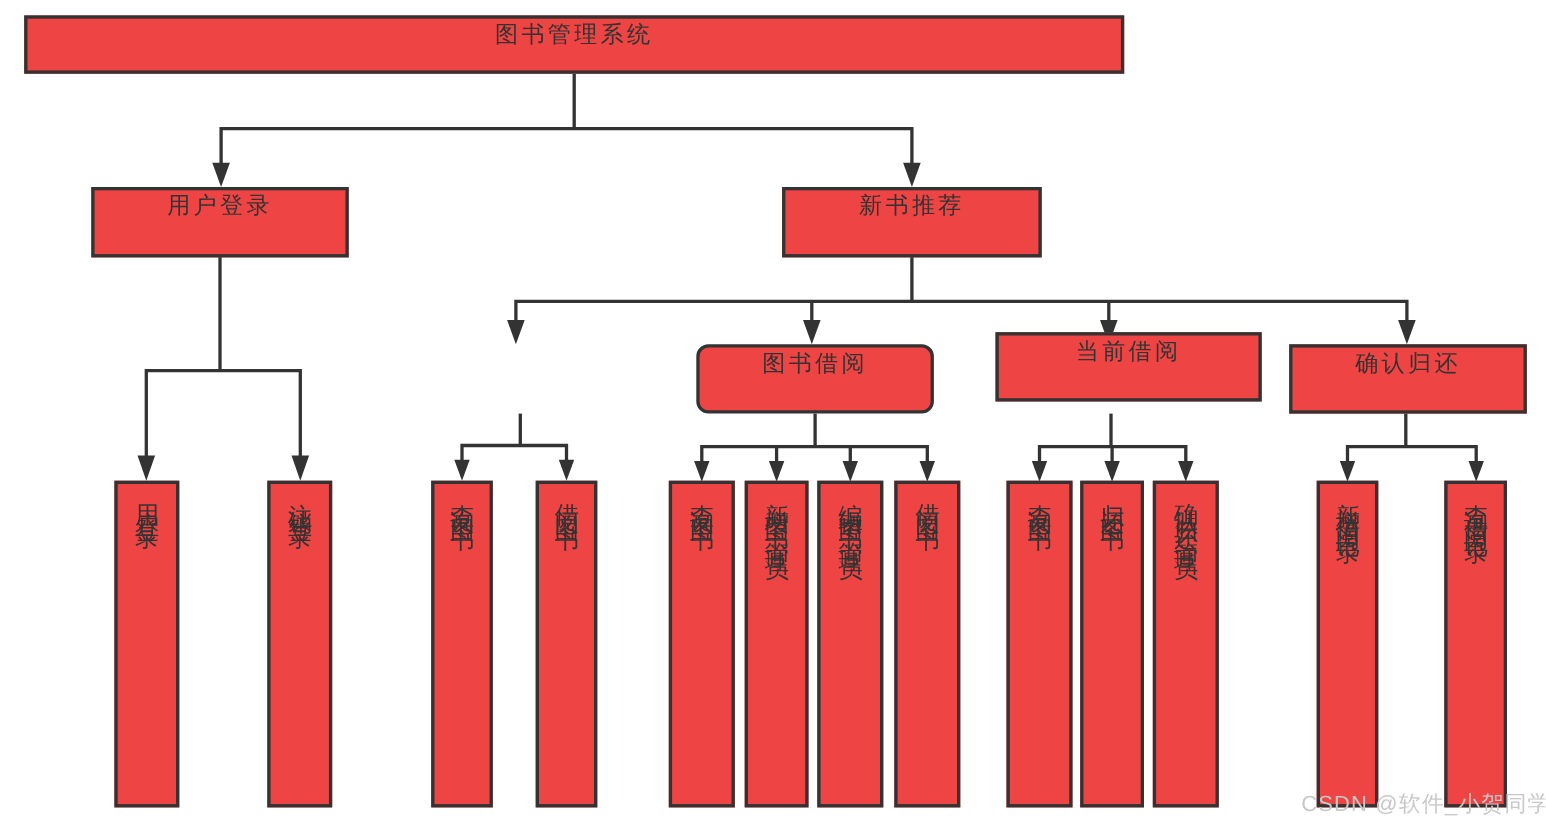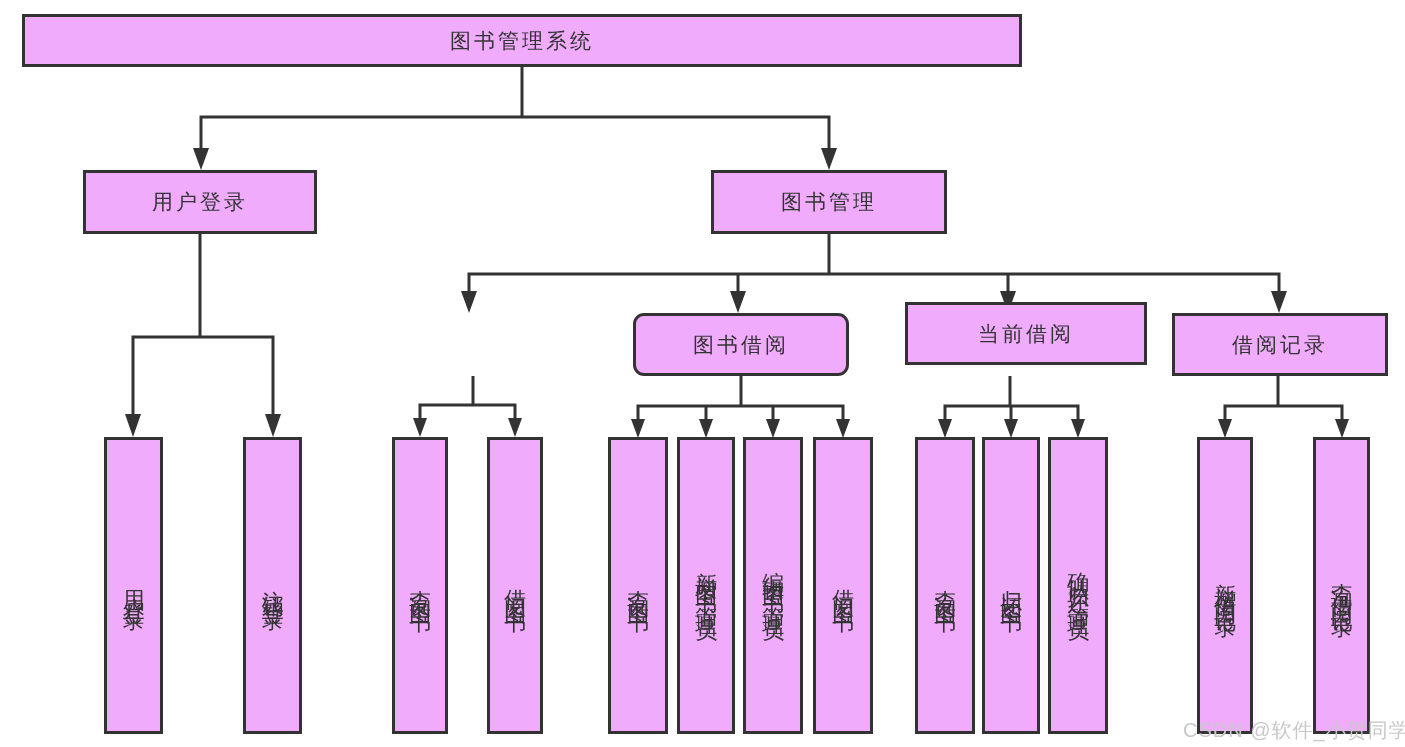--- a/index.html
+++ b/index.html
@@ -8,25 +8,24 @@
     position: relative;
     width: 1405px;
     height: 747px;
     background: #ffffff;
     font-family: "Liberation Sans", sans-serif;
     overflow: hidden;
   }
   .connectors { position: absolute; left: 0; top: 0; z-index: 1; }
   .box {
     position: absolute;
-    background: #f0abfc;
+    background: #ef4444;
     border: 3px solid #333333;
     color: #333333;
     display: flex;
-    align-items: center;
     justify-content: center;
     z-index: 2;
   }
   .htext {
     font-size: 21px;
     letter-spacing: 3px;
     white-space: nowrap;
     color: #333333;
   }
   .vtext {
@@ -107,31 +106,31 @@
   </svg>
 
   <div class="box" style="left:22px; top:14px; width:1000px; height:53px;">
     <span class="htext">图书管理系统</span>
   </div>
 
   <div class="box" style="left:83px; top:170px; width:234px; height:64px;">
     <span class="htext">用户登录</span>
   </div>
   <div class="box" style="left:711px; top:170px; width:236px; height:64px;">
-    <span class="htext">图书管理</span>
+    <span class="htext">新书推荐</span>
   </div>
 
   <div class="box" style="left:633px; top:313px; width:216px; height:63px;border-radius:11px;">
     <span class="htext">图书借阅</span>
   </div>
   <div class="box" style="left:905px; top:302px; width:242px; height:63px;">
     <span class="htext">当前借阅</span>
   </div>
   <div class="box" style="left:1172px; top:313px; width:216px; height:63px;">
-    <span class="htext">借阅记录</span>
+    <span class="htext">确认归还</span>
   </div>
 
   <div class="box" style="left:104px; top:437px; width:59px; height:297px;">
     <span class="vtext">用户登录</span>
   </div>
   <div class="box" style="left:243px; top:437px; width:59px; height:297px;">
     <span class="vtext">注销登录</span>
   </div>
 
   <div class="box" style="left:392px; top:437px; width:56px; height:297px;">

